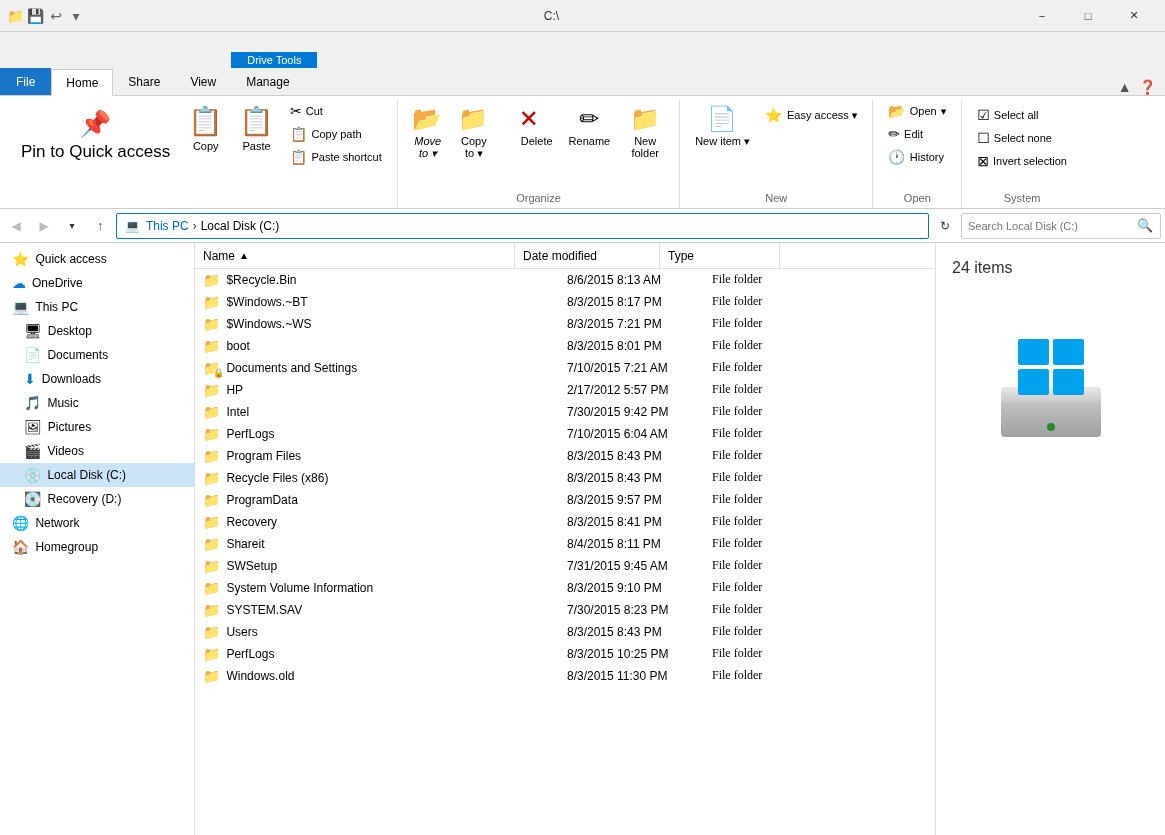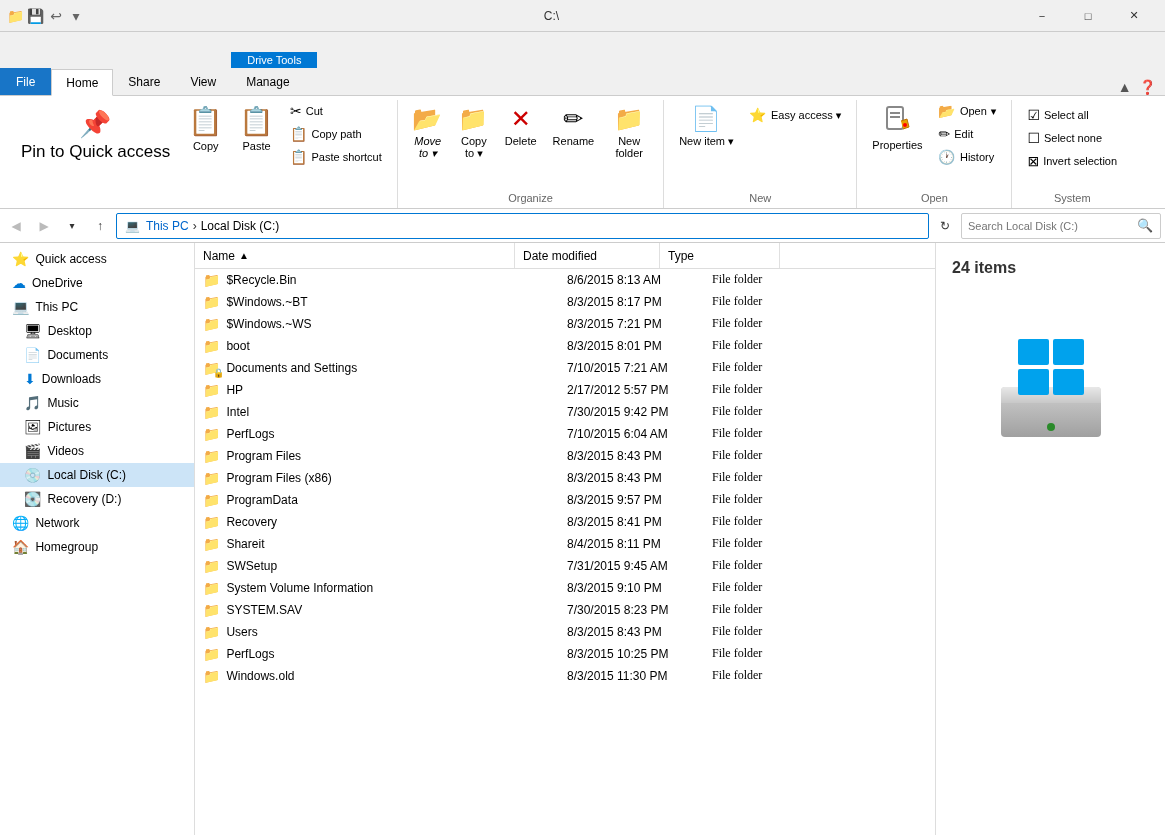--- a/index.html
+++ b/index.html
@@ -296,21 +296,21 @@
       border-left: 1px solid #ddd;
       background: #fff;
       display: flex;
       flex-direction: column;
       padding: 16px;
       align-items: center;
     }
     .item-count {
       font-size: 16px;
       color: #333;
-      font-weight: bold;
+      font-weight: normal;
       align-self: flex-start;
       margin-bottom: 40px;
     }
     .drive-visual {
       display: flex;
       flex-direction: column;
       align-items: center;
       margin-top: 20px;
     }
     .windows-logo {
@@ -440,21 +440,21 @@
       <div class="ribbon-btn-large" style="height:72px;">
         <span class="icon" style="font-size:24px;">📂</span>
         <span style="font-size:11px;font-style:italic;">Move<br>to ▾</span>
       </div>
       <div class="ribbon-btn-large" style="height:72px;">
         <span class="icon" style="font-size:24px;">📁</span>
         <span style="font-size:11px;">Copy<br>to ▾</span>
       </div>
       <div class="ribbon-btn-large" style="height:72px;">
         <span class="icon" style="font-size:24px;color:#cc0000;">✕</span>
-        <span style="font-size:11px;">Delete</span>
+        <span style="font-size:11px;margin-left:16px;">Delete</span>
       </div>
       <div class="ribbon-btn-large" style="height:72px;">
         <span class="icon" style="font-size:24px;">✏</span>
         <span style="font-size:11px;">Rename</span>
       </div>
       <div class="ribbon-btn-large" style="height:72px;min-width:52px;">
         <span class="icon" style="font-size:24px;color:#dcb100;">📁</span>
         <span style="font-size:11px;">New<br>folder</span>
       </div>
     </div>
@@ -470,32 +470,20 @@
       <div class="ribbon-btn-small" style="margin-top:4px;">
         <span class="icon">⭐</span>
         <span>Easy access ▾</span>
       </div>
     </div>
     <div class="ribbon-group-label">New</div>
   </div>
 
   <div class="ribbon-group">
     <div class="ribbon-buttons">
-      <div class="ribbon-btn-large" style="height:72px;">
-        <span style="font-size:24px;">
-          <svg width="28" height="28" viewBox="0 0 28 28">
-            <rect x="4" y="2" width="16" height="22" rx="2" fill="#fff" stroke="#888" stroke-width="2"></rect>
-            <rect x="7" y="7" width="10" height="2" fill="#888"></rect>
-            <rect x="7" y="11" width="10" height="2" fill="#888"></rect>
-            <polyline points="18,16 24,14 26,22 20,24" fill="#e8a000" stroke="#c07000" stroke-width="1"></polyline>
-            <circle cx="22" cy="20" r="2" fill="red"></circle>
-          </svg>
-        </span>
-        <span style="font-size:11px;">Properties</span>
-      </div>
       <div class="ribbon-group-col">
         <div class="ribbon-btn-small">
           <span class="icon">📂</span>
           <span>Open</span>
           <span>▾</span>
         </div>
         <div class="ribbon-btn-small">
           <span class="icon">✏</span>
           <span>Edit</span>
         </div>
@@ -687,21 +675,21 @@
     <div class="file-cell file-name-cell">
       <span class="folder-icon" style="color:#dcb100;">📁</span>
       <span>Program Files</span>
     </div>
     <div class="file-cell file-date-cell">8/3/2015 8:43 PM</div>
     <div class="file-cell file-type-cell">File folder</div>
   </div>
         <div class="file-row">
     <div class="file-cell file-name-cell">
       <span class="folder-icon" style="color:#dcb100;">📁</span>
-      <span>Program Files (x86)</span>
+      <span>Recycle Files (x86)</span>
     </div>
     <div class="file-cell file-date-cell">8/3/2015 8:43 PM</div>
     <div class="file-cell file-type-cell">File folder</div>
   </div>
         <div class="file-row">
     <div class="file-cell file-name-cell">
       <span class="folder-icon" style="color:#dcb100;">📁</span>
       <span>ProgramData</span>
     </div>
     <div class="file-cell file-date-cell">8/3/2015 9:57 PM</div>

